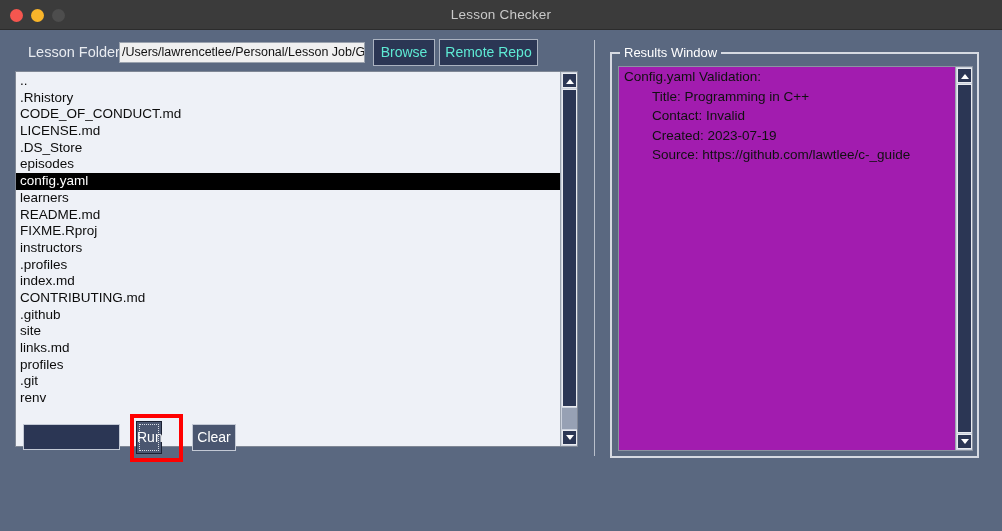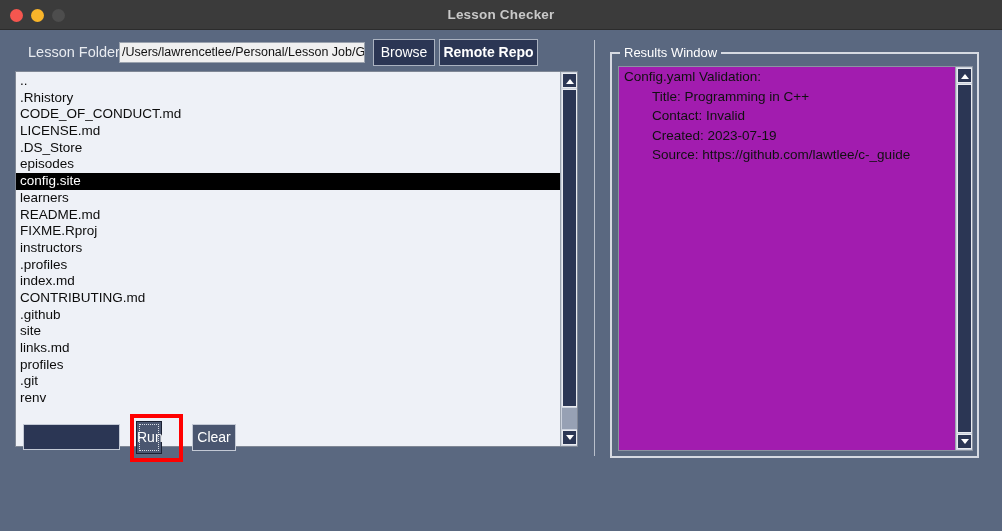--- a/index.html
+++ b/index.html
@@ -28,21 +28,21 @@
     position: absolute; top: 9px;
     width: 13px; height: 13px; border-radius: 50%;
   }
   #tl-close { left: 10px; background: #f5564f; }
   #tl-min   { left: 31px; background: #f9b52a; }
   #tl-max   { left: 52px; background: #4d4d4d; }
   #title-text {
     position: absolute; left: 0; top: 0;
     width: 1002px; height: 30px;
     line-height: 30px; text-align: center;
-    color: #c9c9c9; font-size: 13.5px; font-weight: bold;
+    color: #c9c9c9; font-size: 13.5px; font-weight: normal;
     letter-spacing: .2px;
   }
 
   
   #content {
     position: absolute; left: 0; top: 30px;
     width: 1002px; height: 501px;
     background: #5a6880;
   }
 
@@ -60,21 +60,21 @@
     border: 1px solid #9aa2ae;
     color: #111; font-size: 12.5px;
     line-height: 19px;
     padding: 0 2px;
     overflow: hidden; white-space: nowrap;
     font-family: "Liberation Sans", sans-serif;
   }
   .btn {
     background: #2b3654;
     border: 1px solid #aab2c0;
-    color: #ffffff;
+    color: #5eead4;
     font-size: 14px;
     font-family: "Liberation Sans", sans-serif;
     text-align: center;
     cursor: default;
     padding: 0;
   }
   #btn-browse {
     position: absolute; left: 373px; top: 9px;
     width: 62px; height: 27px;
   }
@@ -251,31 +251,31 @@
     <div id="title-text">Lesson Checker</div>
   </div>
 
   <div id="content">
 
     <div id="lbl-lesson-folder">Lesson Folder</div>
 
     <div id="path-field" title="/Users/lawrencetlee/Personal/Lesson Job/Guides/c-">/Users/lawrencetlee/Personal/Lesson Job/Guides/c-</div>
 
     <div class="btn" id="btn-browse" style="line-height:25px;">Browse</div>
-    <div class="btn" id="btn-remote-repo" style="line-height:25px;font-weight:bold;">Remote Repo</div>
+    <div class="btn" id="btn-remote-repo" style="line-height:25px;">Remote Repo</div>
 
     <div id="listbox-wrap">
       <div id="listbox">
           <div class="file-row">..</div>
           <div class="file-row">.Rhistory</div>
           <div class="file-row">CODE_OF_CONDUCT.md</div>
           <div class="file-row">LICENSE.md</div>
           <div class="file-row">.DS_Store</div>
           <div class="file-row">episodes</div>
-          <div class="file-row selected">config.site</div>
+          <div class="file-row selected">config.yaml</div>
           <div class="file-row">learners</div>
           <div class="file-row">README.md</div>
           <div class="file-row">FIXME.Rproj</div>
           <div class="file-row">instructors</div>
           <div class="file-row">.profiles</div>
           <div class="file-row">index.md</div>
           <div class="file-row">CONTRIBUTING.md</div>
           <div class="file-row">.github</div>
           <div class="file-row">site</div>
           <div class="file-row">links.md</div>

